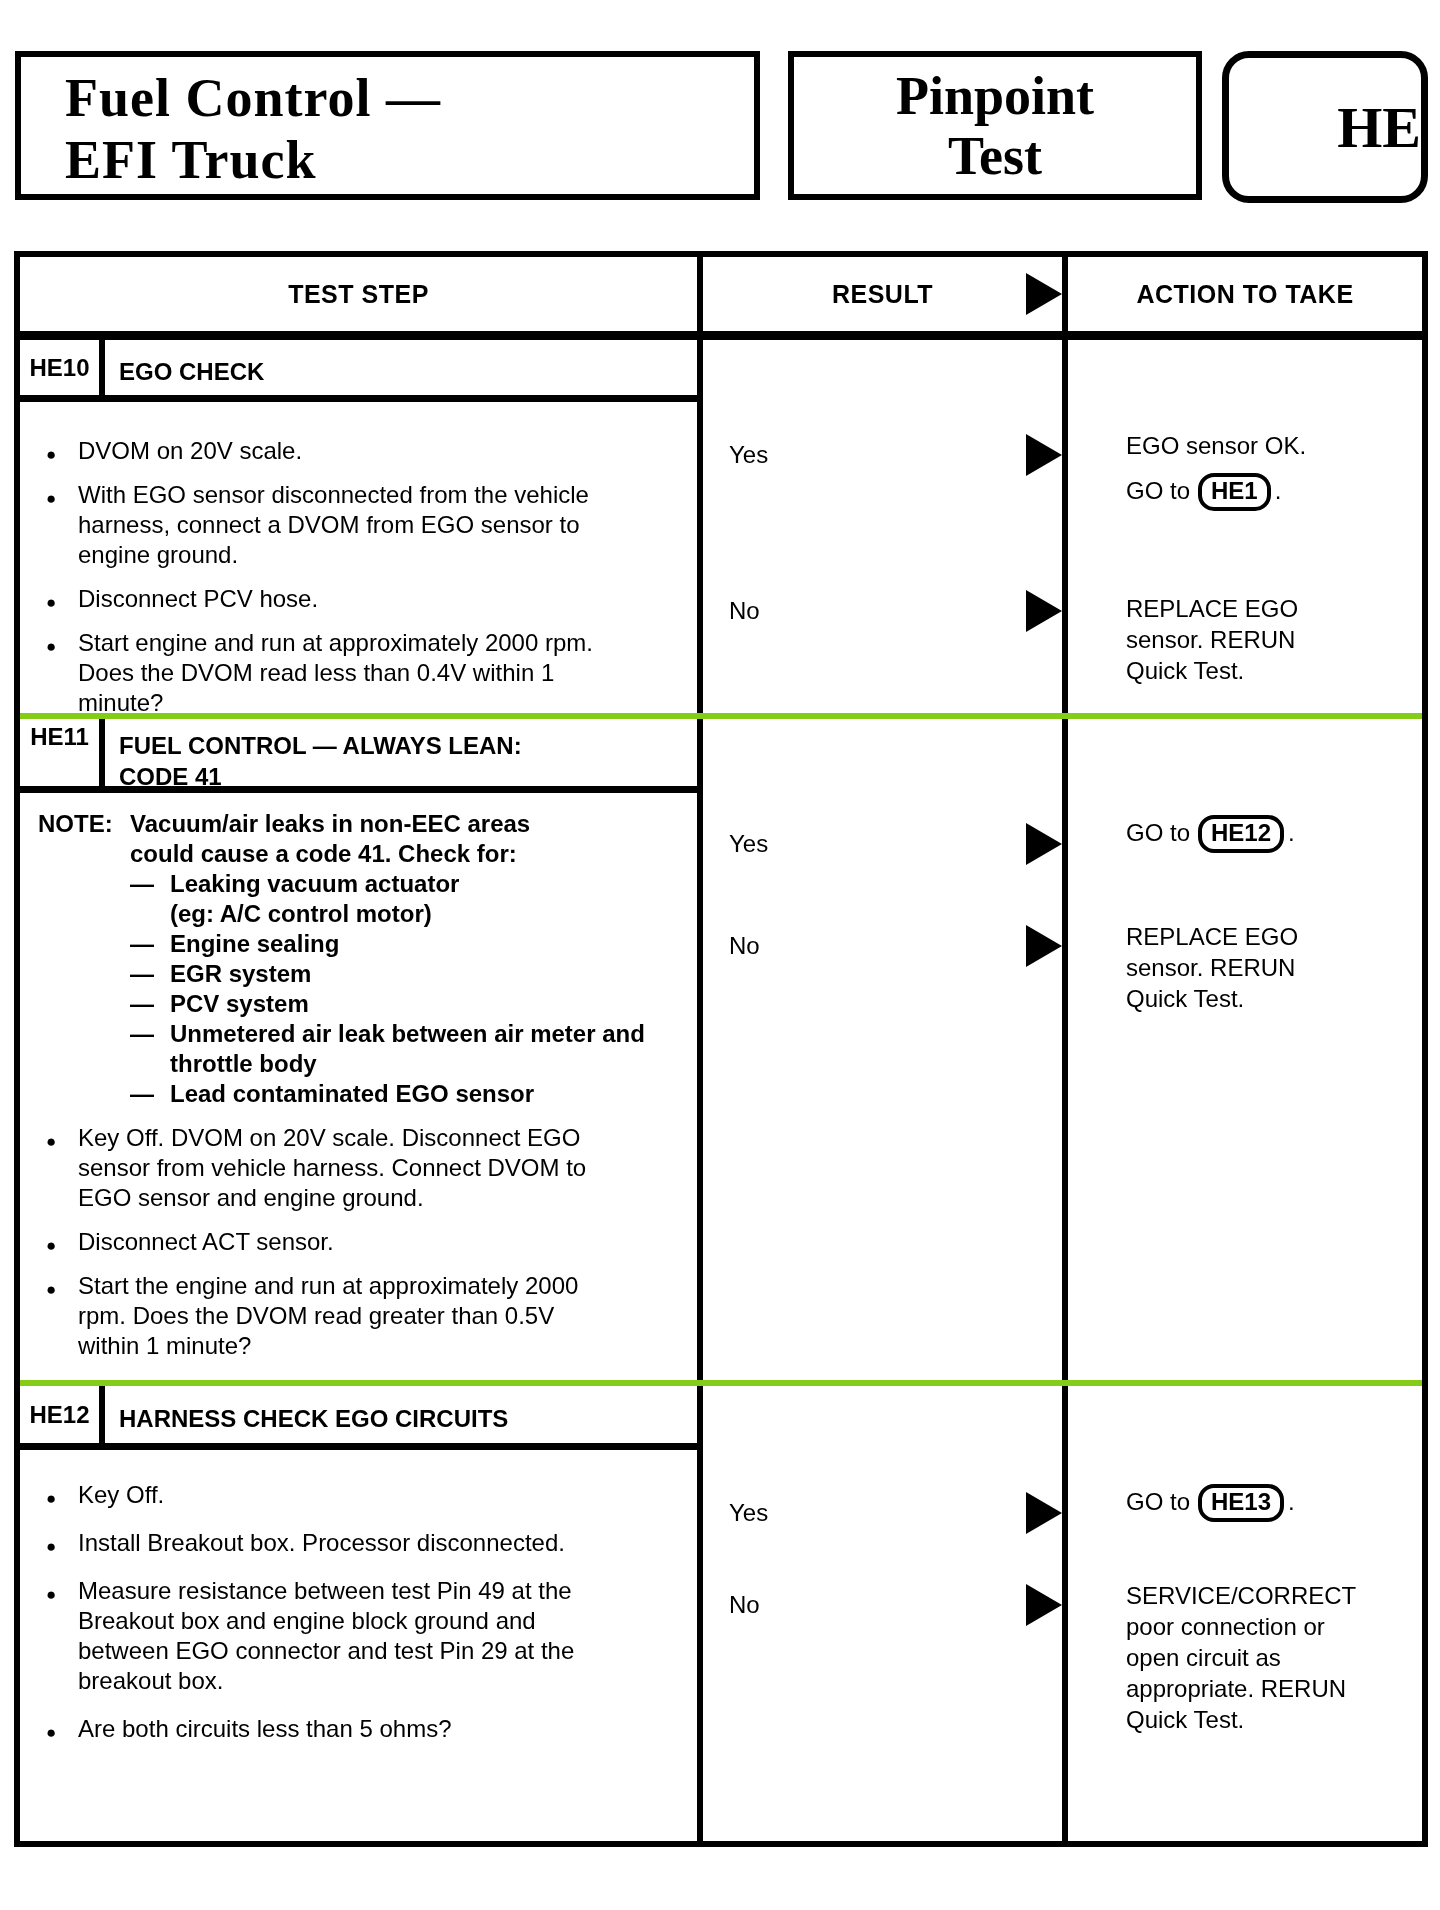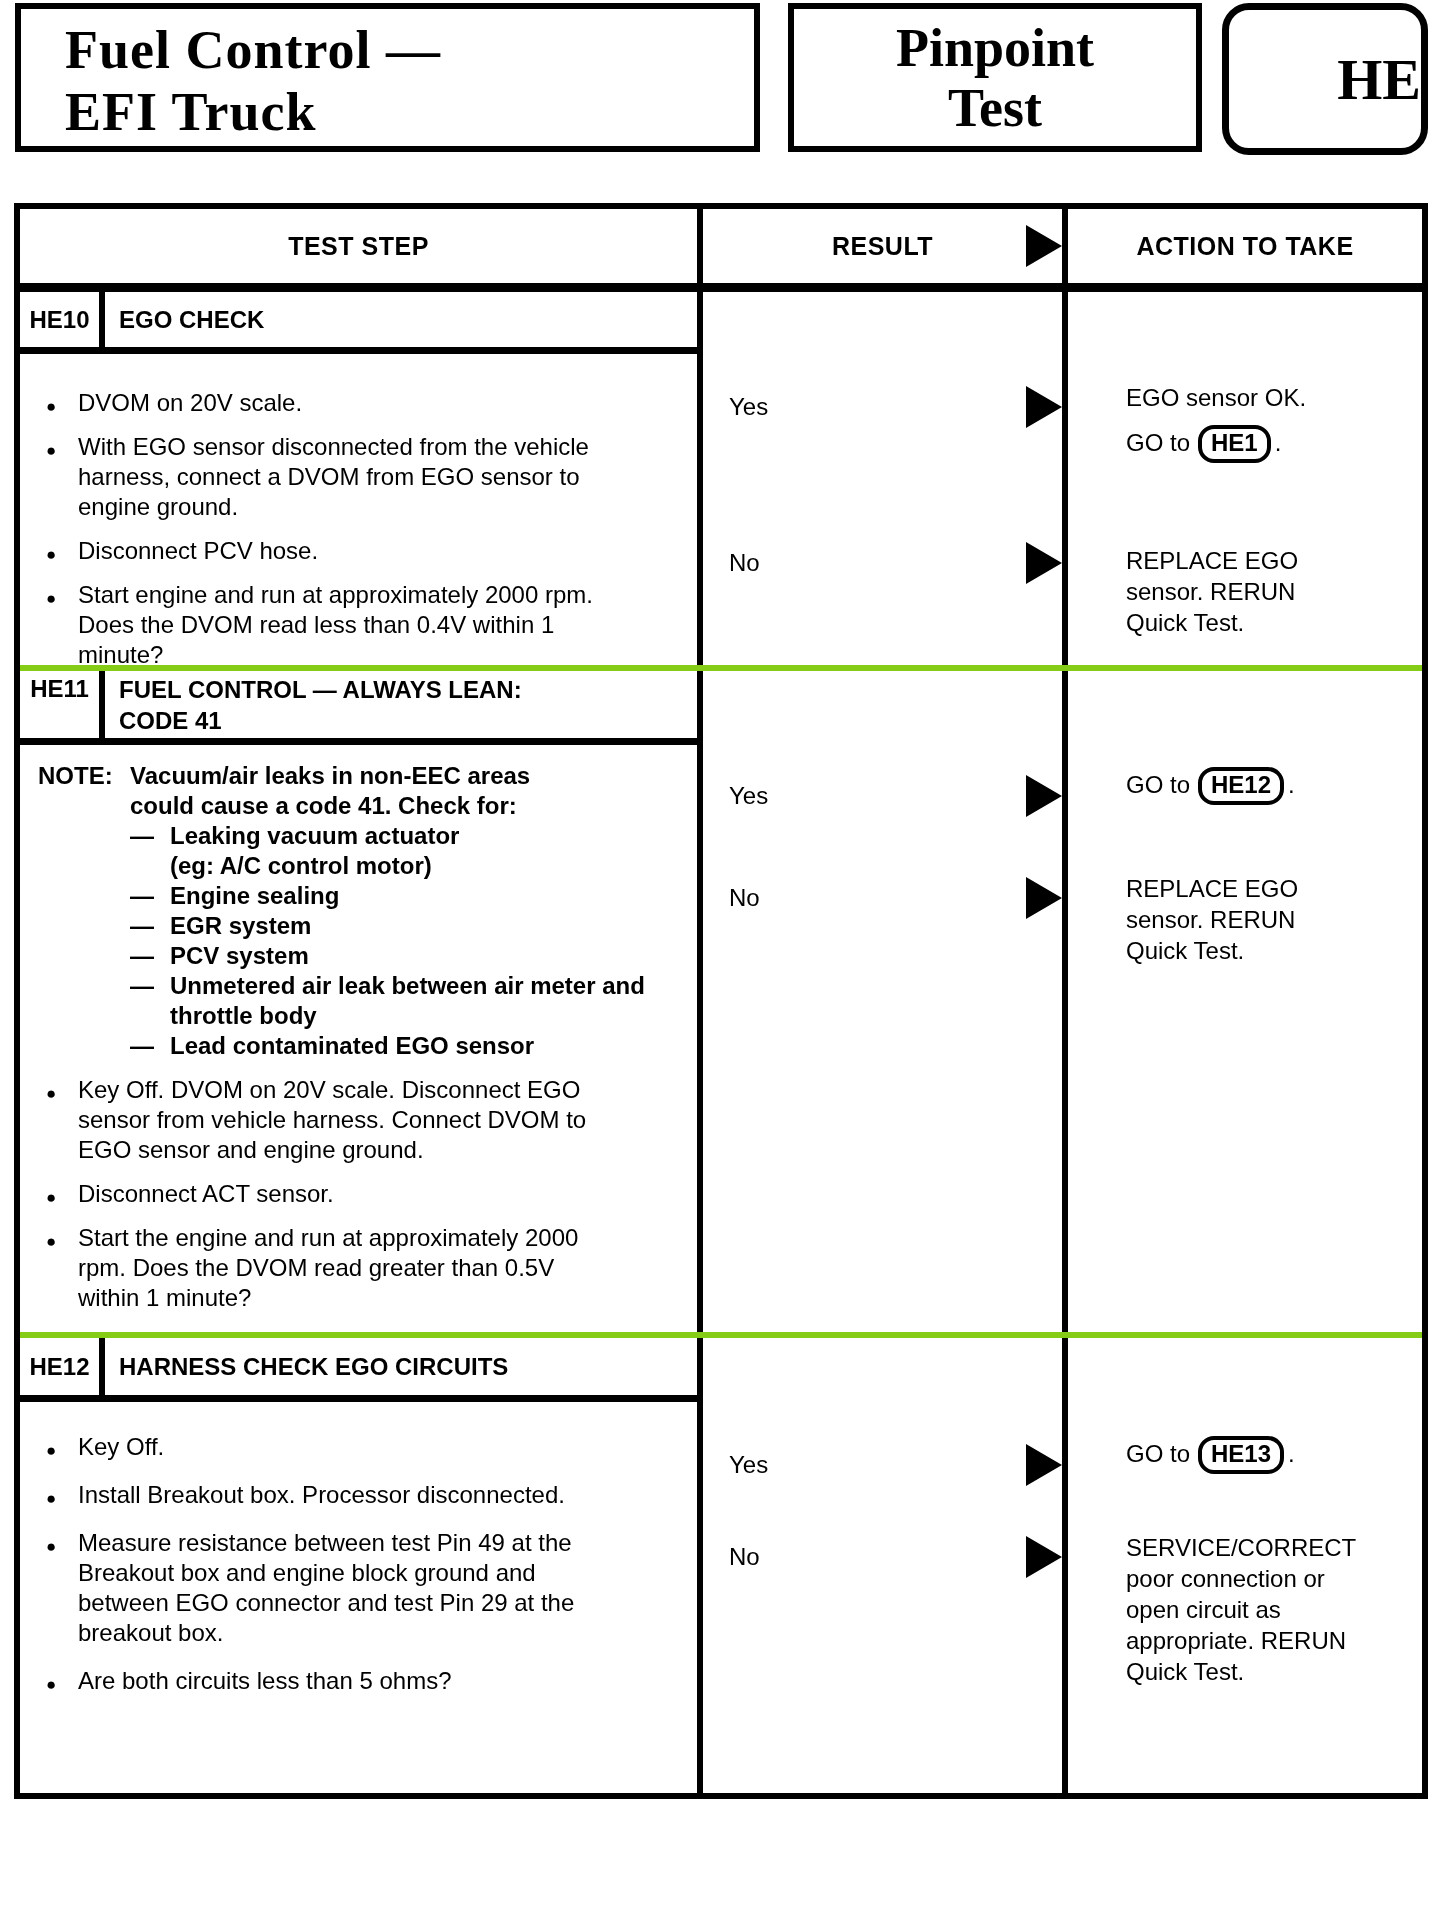--- a/index.html
+++ b/index.html
@@ -5,21 +5,21 @@
   * { box-sizing: border-box; margin: 0; padding: 0; }
   html, body { background: #ffffff; }
   body {
     width: 1440px; height: 1910px;
     font-family: "Liberation Sans", "DejaVu Sans", sans-serif;
     color: #000; position: relative; overflow: hidden;
   }
 
   
   .page-header { display: flex; margin: 3px 0 0 15px; }
-  .hd-box { border: 6px solid #000; height: 149px; background: #fff; }
+  .hd-box { border: 6px solid #000; height: 149px; background: #fff; margin-top: 48px; }
   .hd-title { width: 745px; padding: 10px 0 0 44px; }
   .hd-title .ln {
     font-family: "Liberation Serif", "DejaVu Serif", serif;
     font-weight: bold; font-size: 54px; line-height: 62px; letter-spacing: 1px;
   }
   .hd-center { width: 414px; margin-left: 28px; display: flex; flex-direction: column;
     align-items: center; justify-content: center; }
   .hd-center .ln {
     font-family: "Liberation Serif", "DejaVu Serif", serif;
     font-weight: bold; font-size: 54px; line-height: 60px;
@@ -56,21 +56,21 @@
   
   .band-row { }
   .band-row.bordered { border-top: 6px solid #84cc16; }
   .band { display: flex; border-bottom: 7px solid #000; height: 100%; }
   .code-cell {
     width: 85px; flex: none; border-right: 6px solid #000;
     display: flex; align-items: center; justify-content: center;
     font-weight: bold; font-size: 24px;
   }
   .band-title { padding: 0 0 0 14px; display: flex; flex-direction: column;
-    justify-content: center; font-weight: bold; font-size: 24px; line-height: 31px; }
+    justify-content: center; font-weight: bold; font-size: 24px; line-height: 31px; margin-top: 8px; }
   .r-he10 { height: 62px; }
   .r-he11 { height: 80px; }
   .r-he11 .code-cell, .r-he11 .band-title { align-items: flex-start; justify-content: flex-start; padding-top: 3px; }
   .r-he11 .code-cell { align-items: center; display: flex; justify-content: center; padding-top: 4px; align-items: flex-start; }
   .r-he12 { height: 70px; }
 
   
   .content-row { }
   .cr-he10 { height: 311px; }
   .cr-he11 { height: 587px; }

